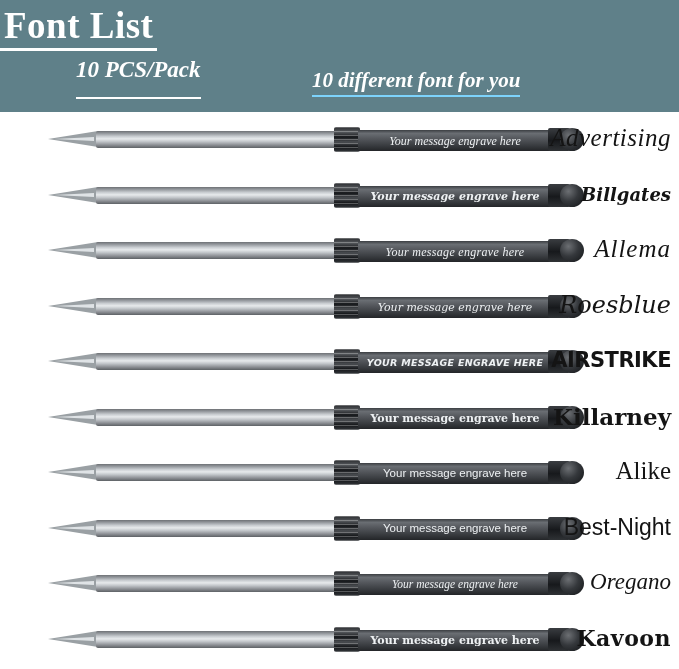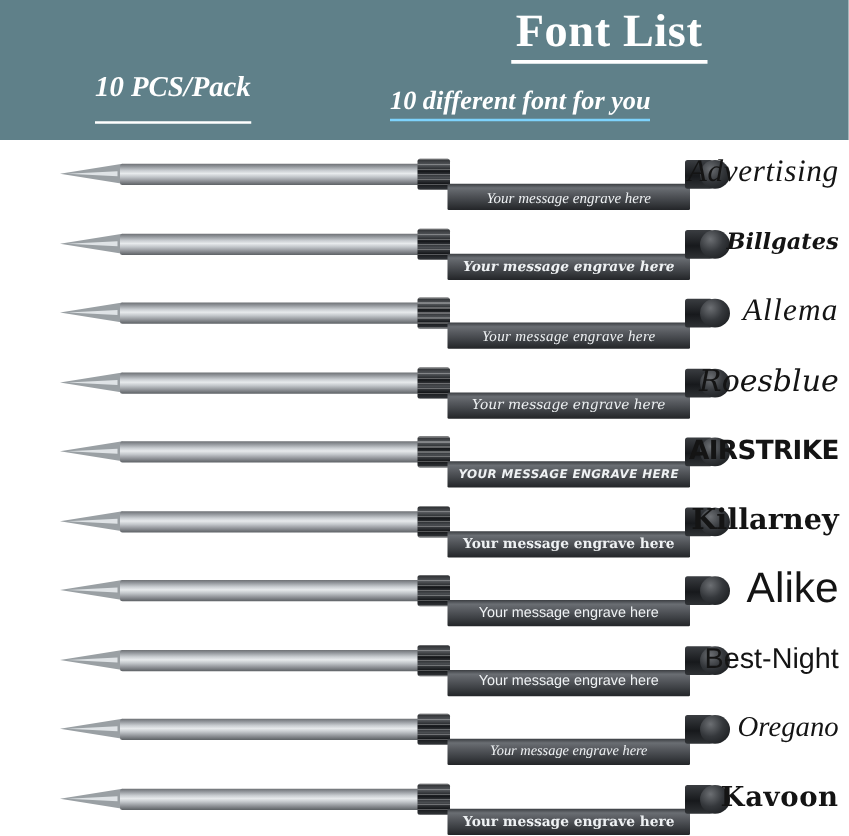--- a/index.html
+++ b/index.html
@@ -22,27 +22,26 @@
     width: 679px;
     height: 112px;
     background: #5f8089;
     overflow: hidden;
   }
   .banner-title {
     position: absolute;
     left: 0;
     top: 4px;
     width: 555px;
-    text-align: right;
+    text-align: left;
     font-family: "Liberation Serif", serif;
     font-weight: bold;
     font-size: 37px;
     color: #ffffff;
     letter-spacing: 0.5px;
-    padding-left: 11px;
   }
   .banner-title span {
     border-bottom: 3px solid #ffffff;
     padding: 0 4px 2px 4px;
   }
   .banner-pcs {
     position: absolute;
     left: 76px;
     top: 57px;
     font-family: "Liberation Serif", serif;
@@ -143,21 +142,21 @@
     position: absolute;
     left: 0; top: 0; right: 0; bottom: 0;
     background: repeating-linear-gradient(to bottom,
       rgba(255,255,255,0.28) 0px, rgba(255,255,255,0.28) 1px,
       rgba(0,0,0,0.0) 1px, rgba(0,0,0,0.0) 4px);
   }
   
   .engrave {
     position: absolute;
     left: 310px;
-    top: 25px;
+    top: 8px;
     width: 194px;
     height: 21px;
     background: linear-gradient(to bottom,
         #3b3e42 0%, #6a6e73 16%, #55585d 40%, #3c3f43 70%, #232528 100%);
     border-radius: 1px;
     overflow: hidden;
   }
   .engrave-text {
     position: absolute;
     left: 0; right: 0;
@@ -199,21 +198,21 @@
     text-align: center;
   }
 
   
   .f-advertising { font-family: "Liberation Serif", serif; font-style: italic; font-size: 25px; letter-spacing: 0.5px; }
   .f-billgates   { font-family: "DejaVu Serif", serif; font-style: italic; font-weight: bold; font-size: 18px; }
   .f-allema      { font-family: "Liberation Serif", serif; font-style: italic; font-size: 25px; letter-spacing: 1px; }
   .f-roesblue    { font-family: "DejaVu Serif", serif; font-style: italic; font-size: 24px; }
   .f-airstrike   { font-family: "DejaVu Sans", sans-serif; font-weight: bold; font-size: 21px; letter-spacing: -0.5px; }
   .f-killarney   { font-family: "DejaVu Serif", serif; font-weight: bold; font-size: 23px; }
-  .f-alike       { font-family: Liberation Sans, sans-serif; font-size: 34px; }
+  .f-alike       { font-family: Liberation Serif, serif; font-size: 25px; }
   .f-bestnight   { font-family: "Liberation Sans", sans-serif; font-size: 23px; }
   .f-oregano     { font-family: "Liberation Serif", serif; font-style: italic; font-size: 23px; }
   .f-kavoon      { font-family: "DejaVu Serif", serif; font-weight: bold; font-size: 22px; letter-spacing: 0.5px; }
 
   
   .e-advertising { font-family: "Liberation Serif", serif; font-style: italic; font-size: 12px; }
   .e-billgates   { font-family: "DejaVu Serif", serif; font-style: italic; font-weight: bold; font-size: 11px; }
   .e-allema      { font-family: "Liberation Serif", serif; font-style: italic; font-size: 12px; letter-spacing: 0.3px; }
   .e-roesblue    { font-family: "DejaVu Serif", serif; font-style: italic; font-size: 11px; }
   .e-airstrike   { font-family: "DejaVu Sans", sans-serif; font-weight: bold; font-style: italic; font-size: 9.5px; letter-spacing: 0.3px; }

